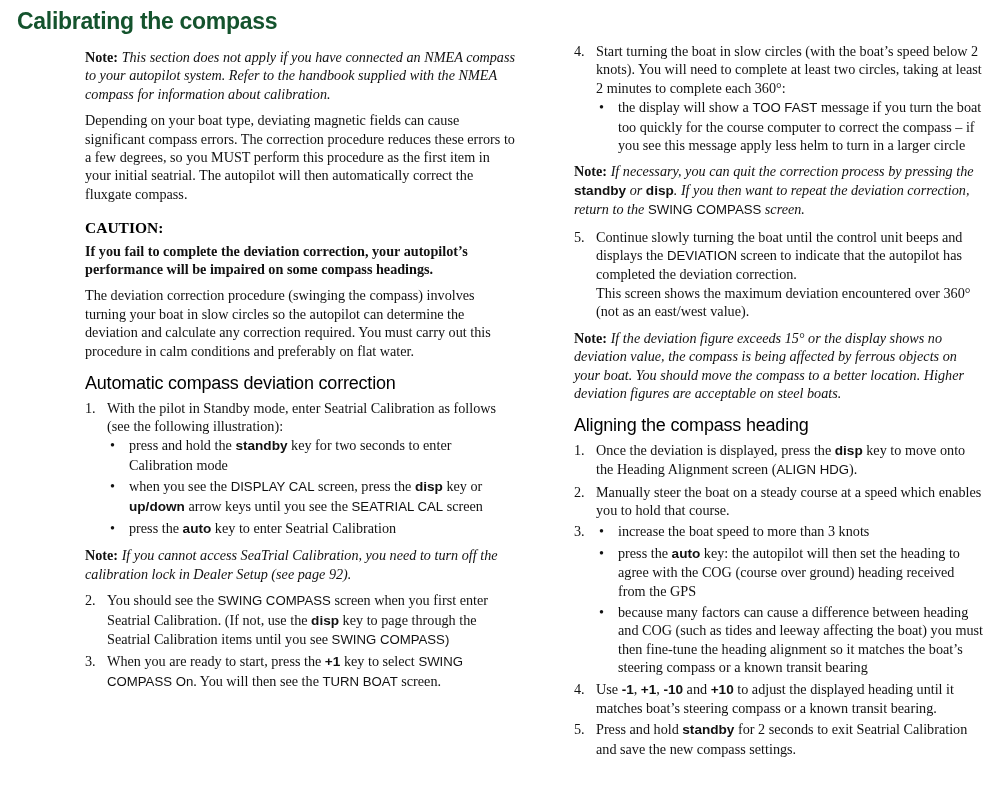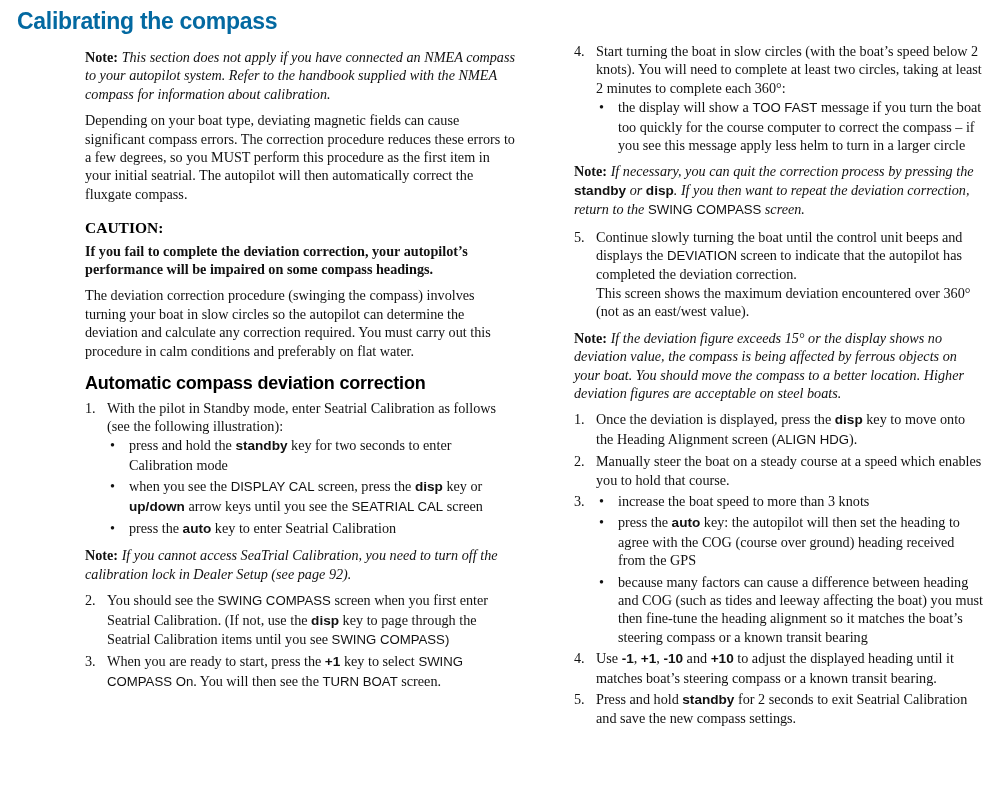--- a/index.html
+++ b/index.html
@@ -4,33 +4,33 @@
 <style>
   html, body { margin: 0; padding: 0; background: #ffffff; }
   body {
     width: 1000px; height: 793px; position: relative; overflow: hidden;
     color: #111; font-family: "Liberation Serif", "DejaVu Serif", serif;
     font-size: 14.2px; line-height: 18.4px;
   }
   .h1 {
     position: absolute; left: 17px; top: 12px;
     font-family: "Liberation Sans", "DejaVu Sans", sans-serif;
-    font-weight: bold; font-size: 23px; letter-spacing: -0.3px; color: #0369a1;
+    font-weight: bold; font-size: 23px; letter-spacing: -0.3px; color: #14532d;
   }
   .col { position: absolute; }
   .col-left { left: 85px; top: 48px; width: 430px; }
   .col-right { left: 574px; top: 42px; width: 410px; }
   p { margin: 0 0 8px 0; }
   .sans { font-family: "Liberation Sans", "DejaVu Sans", sans-serif; font-size: 13.2px; }
   .kb { font-family: "Liberation Sans", "DejaVu Sans", sans-serif; font-weight: bold; font-size: 13.6px; }
   .note-label { font-weight: bold; }
   .note em { font-style: italic; text-align: center; }
   .h2 {
     font-family: "Liberation Sans", "DejaVu Sans", sans-serif;
-    font-weight: bold; font-size: 18px; margin: 14px 0 6px 0; letter-spacing: -0.2px; color: #000;
+    font-weight: normal; font-size: 18px; margin: 14px 0 6px 0; letter-spacing: -0.2px; color: #000;
   }
   .h3 {
     font-family: Liberation Serif, serif;
     font-weight: bold; font-size: 15.5px; margin: 16px 0 4px 0; color: #000;
   }
   .caution-body { font-weight: bold; }
   ol.steps { list-style: none; margin: 0; padding: 0; }
   ol.steps > li { position: relative; padding-left: 22px; margin-bottom: 3px; }
   ol.steps > li > .num { position: absolute; left: 0; top: 0; }
   ul.bullets { list-style: none; margin: 1px 0 0 0; padding: 0; }
@@ -117,20 +117,21 @@
       <span>Continue slowly turning the boat until the control unit beeps and displays the </span><span class="sans">DEVIATION</span><span> screen to indicate that the autopilot has completed the deviation correction.</span><br>
       <span>This screen shows the maximum deviation encountered over 360° (not as an east/west value).</span>
     </li>
   </ol>
   <div class="gap"></div>
   <p class="note">
     <span class="note-label">Note:</span>
     <em>If the deviation figure exceeds 15° or the display shows no deviation value, the compass is being affected by ferrous objects on your boat. You should move the compass to a better location. Higher deviation figures are acceptable on steel boats.</em>
   </p>
 
+  <div class="h2">Aligning the compass heading</div>
 
   <ol class="steps">
     <li>
       <span class="num">1.</span>
       <span>Once the deviation is displayed, press the </span><span class="kb">disp</span><span> key to move onto the Heading Alignment screen (</span><span class="sans">ALIGN HDG</span><span>).</span>
     </li>
     <li>
       <span class="num">2.</span>
       <span>Manually steer the boat on a steady course at a speed which enables you to hold that course.</span>
     </li>

